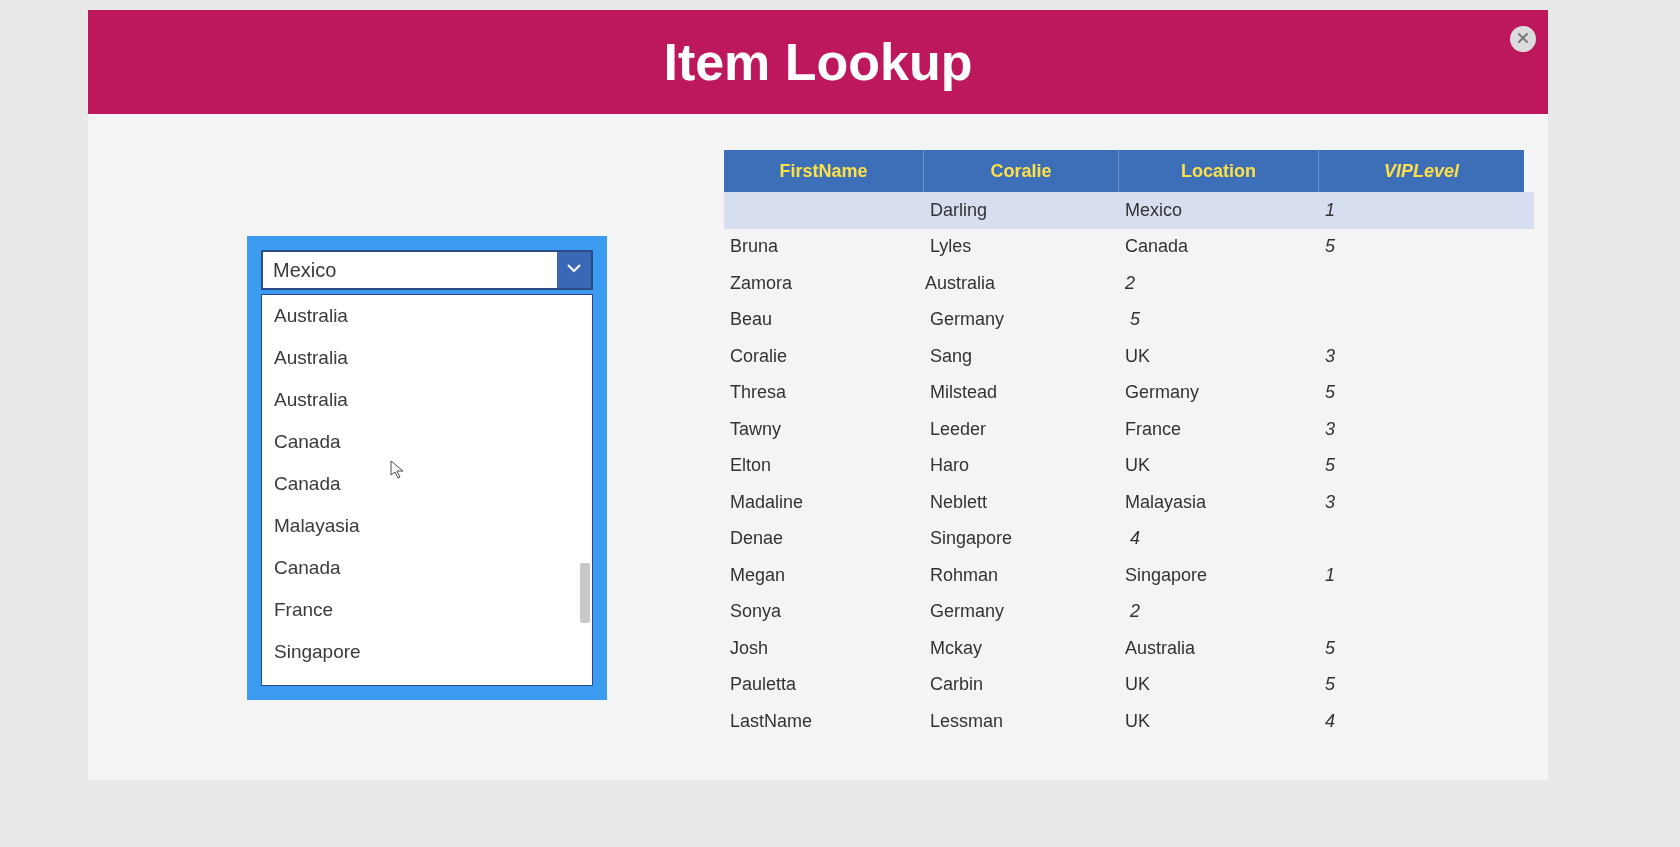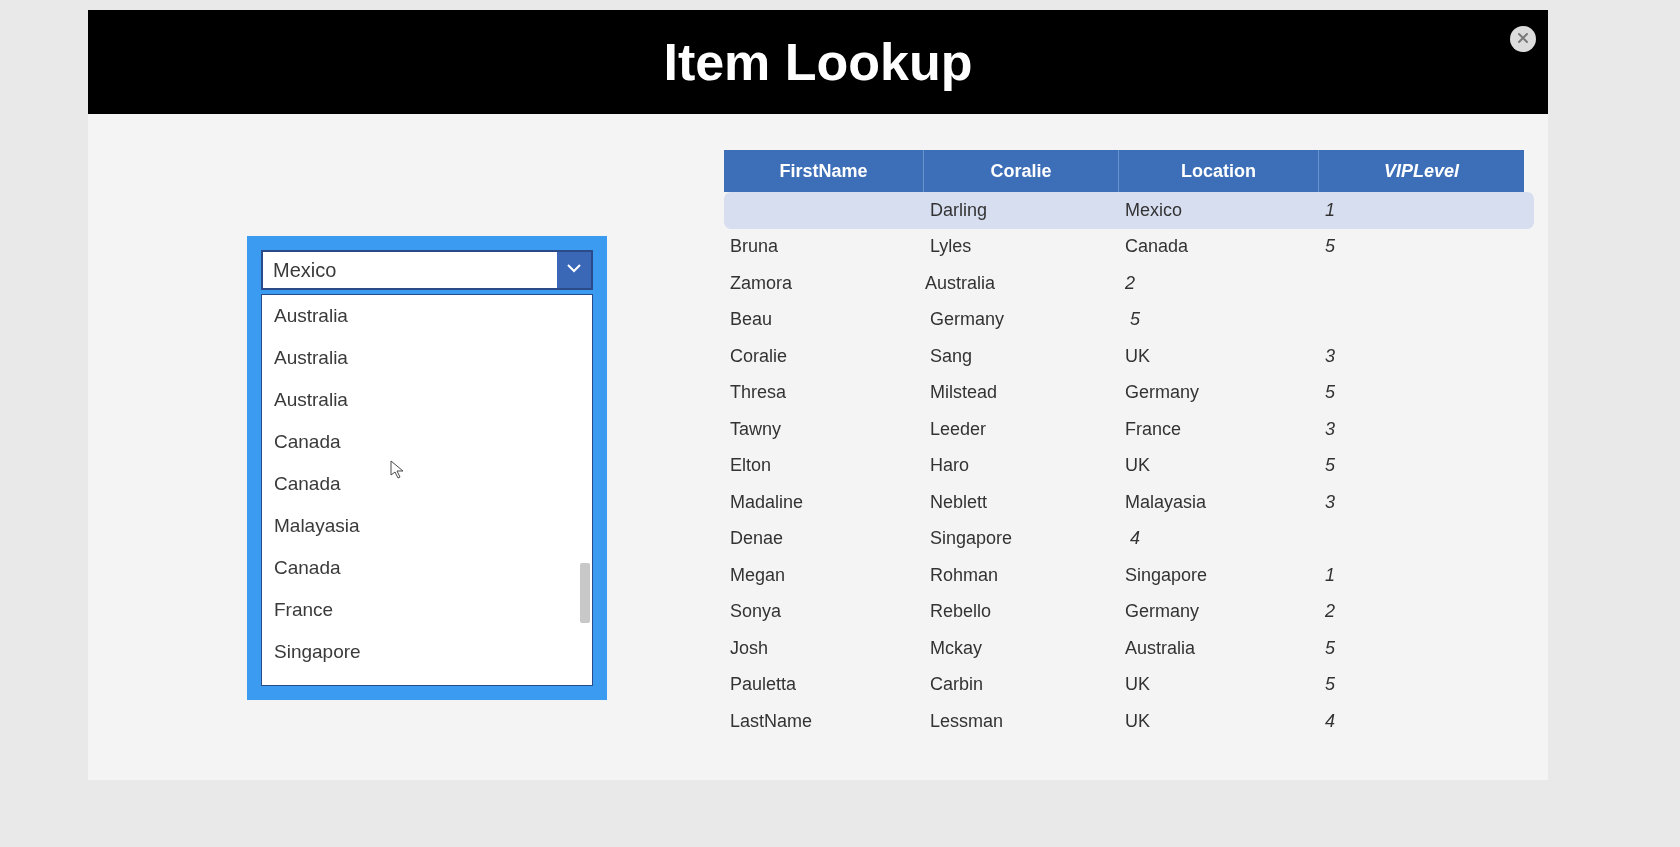--- a/index.html
+++ b/index.html
@@ -20,21 +20,21 @@
     position: absolute;
     left: 88px;
     top: 10px;
     width: 1460px;
     height: 770px;
     background: #f4f4f4;
   }
   .title-bar {
     width: 100%;
     height: 104px;
-    background: #000000;
+    background: #be185d;
     display: flex;
     align-items: center;
     justify-content: center;
   }
   .title-text {
     color: #ffffff;
     font-size: 52px;
     font-weight: 800;
     letter-spacing: 0px;
   }
@@ -127,21 +127,21 @@
     top: 140px;
     width: 810px;
     height: 600px;
   }
   .thead-row {
     display: flex;
     height: 42px;
   }
   .th {
     background: #3c6fb8;
-    color: #ffffff;
+    color: #fde047;
     font-size: 18px;
     font-weight: 600;
     display: flex;
     align-items: center;
     justify-content: center;
     border-right: 1px solid #6a93cc;
   }
   .th:last-child { border-right: none; }
   .col-fn { width: 200px; }
   .col-ln { width: 195px; }
@@ -155,21 +155,21 @@
   }
   .tbody-rows {
     position: absolute;
     inset: 0;
   }
   .tr {
     display: flex;
     height: 36.5px;
     align-items: center;
   }
-  .tr.selected { background: #d6def0; border-radius: 7px; }
+  .tr.selected { background: #d6def0; }
   .td {
     font-size: 18px;
     color: #333333;
     padding-left: 6px;
     display: flex;
     align-items: center;
     height: 100%;
   }
 
   
@@ -287,21 +287,20 @@
               <div class="td col-vip">4</div>
             </div>
             <div class="tr">
               <div class="td col-fn">Megan</div>
               <div class="td col-ln">Rohman</div>
               <div class="td col-loc">Singapore</div>
               <div class="td col-vip">1</div>
             </div>
             <div class="tr">
               <div class="td col-fn">Sonya</div>
-              <div class="td col-ln">Rebello</div>
               <div class="td col-loc">Germany</div>
               <div class="td col-vip">2</div>
             </div>
             <div class="tr">
               <div class="td col-fn">Josh</div>
               <div class="td col-ln">Mckay</div>
               <div class="td col-loc">Australia</div>
               <div class="td col-vip">5</div>
             </div>
             <div class="tr">

